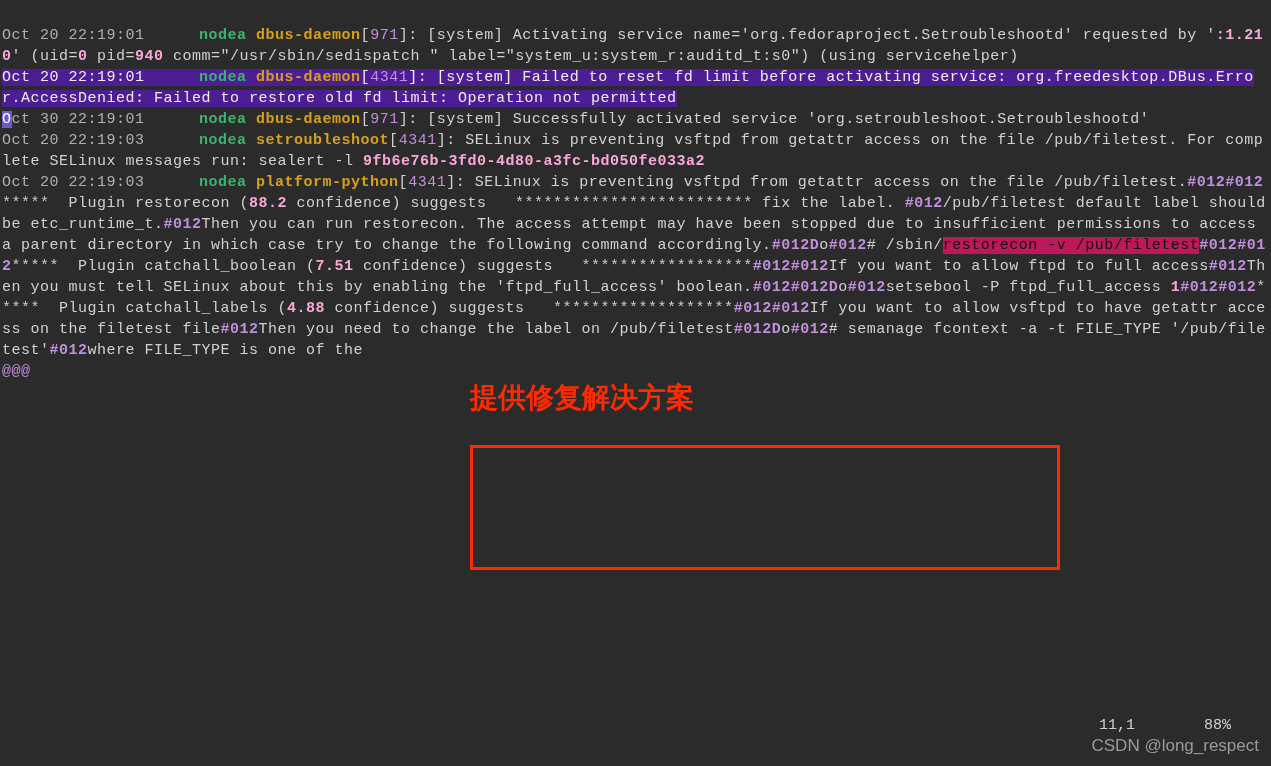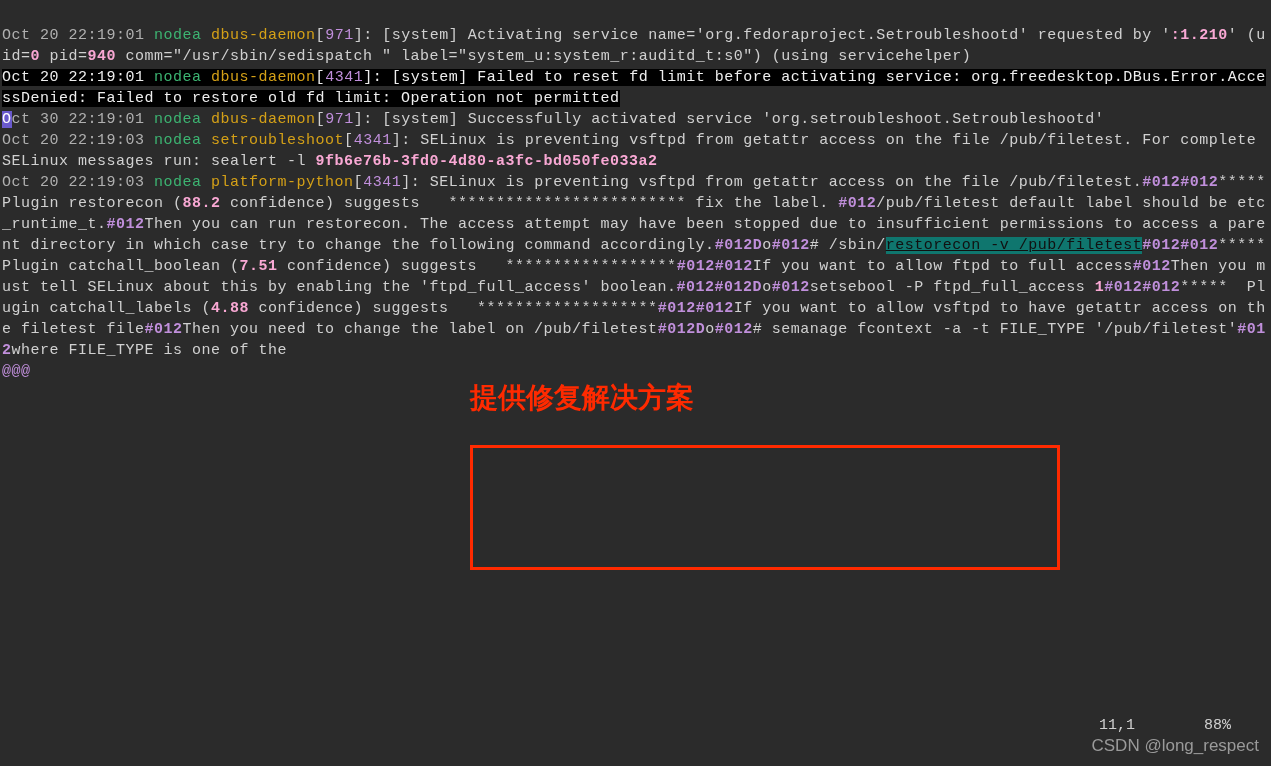--- a/index.html
+++ b/index.html
@@ -14,34 +14,34 @@
     overflow: hidden;
     position: relative;
     padding: 4px 2px;
   }
   .terminal {
     white-space: pre-wrap;
     word-break: break-all;
     letter-spacing: 0.5px;
   }
   .date { color: #b0b0b0; }
-  .host { color: #3cb371; font-weight: normal; }
-  .proc { color: #d4a017; font-weight: normal; text-align: center; }
+  .host { color: #3cb371; font-weight: bold; margin-left: 45px; }
+  .proc { color: #d4a017; font-weight: bold; text-align: center; }
   .pid { color: #c08fdb; }
   .brack { color: #d0d0d0; }
   .msg { color: #d0d0d0; }
   .num { color: #f9a8d4; font-weight: bold; }
-  .err-bg { background: #000000; color: #eee; }
+  .err-bg { background: #4c1d95; color: #eee; }
   .err-bg .date { color: #eee; }
   .err-bg .host { color: #3cb371; }
   .err-bg .proc { color: #d4a017; }
   .err-bg .pid { color: #c08fdb; }
   .err-bg .brack { color: #eee; }
   .cursor-col { background: #6a5acd; color: #fff; }
-  .highlight-cmd { background: #0f766e; color: #111; text-decoration: underline; }
+  .highlight-cmd { background: #be185d; color: #111; }
   .hash012 { color: #c08fdb; font-weight: bold; }
   .trailing { color: #c08fdb; }
   
   .annotation-text {
     position: absolute;
     top: 378px;
     left: 470px;
     color: #ff2a00;
     font-family: "Microsoft YaHei", "SimHei", sans-serif;
     font-size: 28px;

